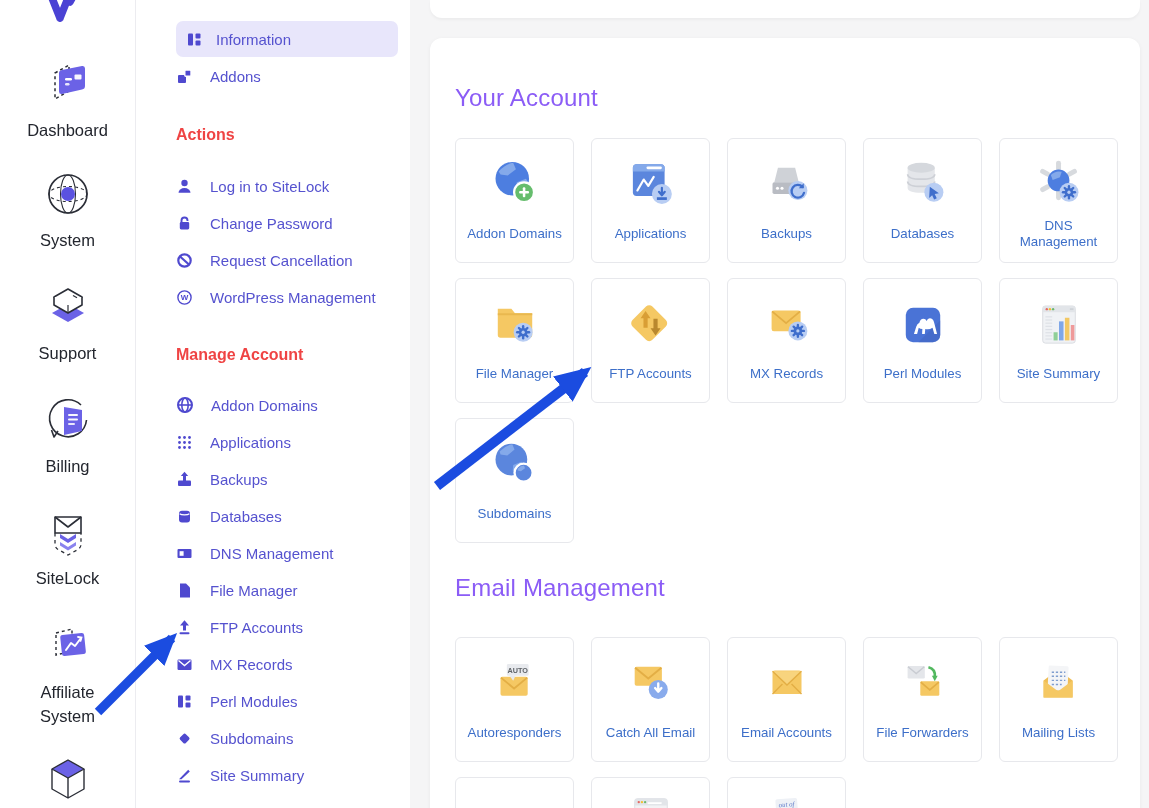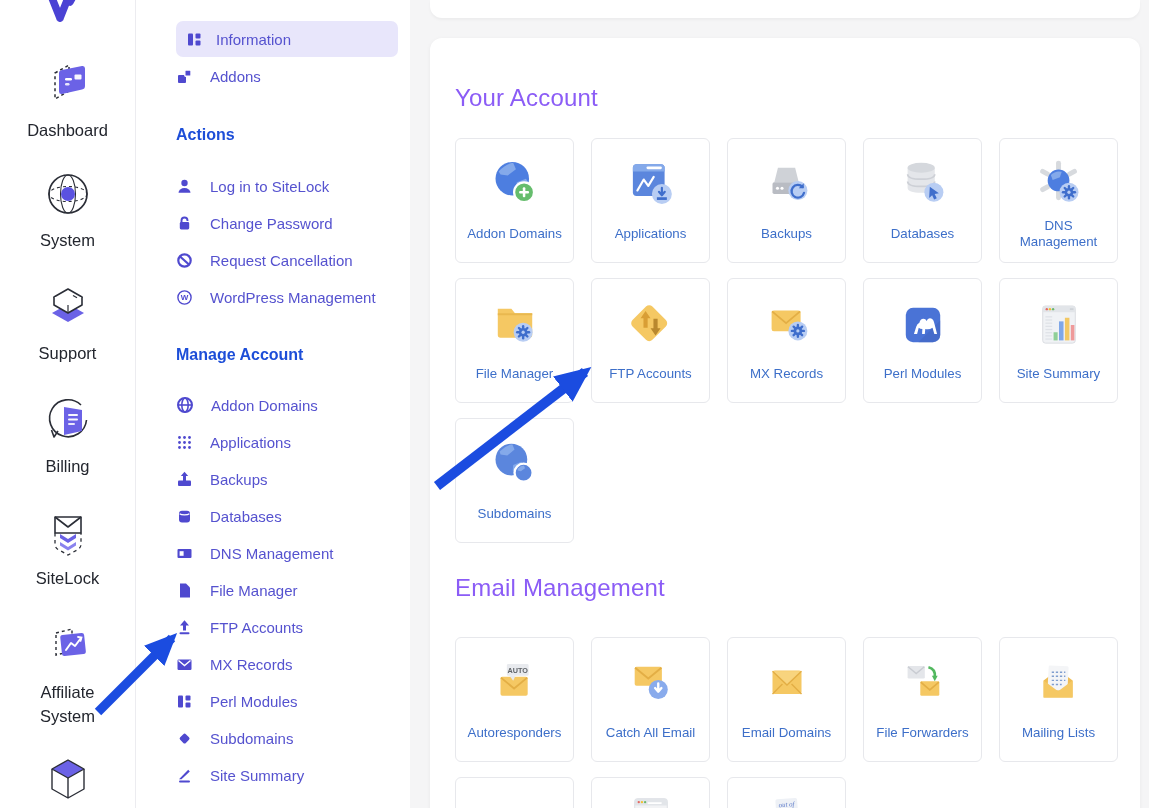--- a/index.html
+++ b/index.html
@@ -16,21 +16,21 @@
   .p-label{margin-top:8px;font-size:16.5px;color:#23262e;line-height:24px;}
   .p-label.wrap{width:100px;margin-left:auto;margin-right:auto;}
 
   
   .ssb{position:absolute;left:136px;top:0;width:274px;height:808px;background:#fff;z-index:2;}
   .s-row{position:absolute;left:40px;height:26px;display:flex;align-items:center;gap:17px;cursor:pointer;}
   .s-row .lbl{font-size:15px;color:#5552cf;white-space:nowrap;}
   .s-row svg{flex:none;}
   .s-active{width:222px;height:36px;background:#e8e6fb;border-radius:7px;
             padding-left:10px;box-sizing:border-box;gap:13px;}
-  .s-head{position:absolute;left:40px;font-size:16px;font-weight:700;color:#1d4ed8;}
+  .s-head{position:absolute;left:40px;font-size:16px;font-weight:700;color:#ef4444;}
 
   
   .main{position:absolute;left:410px;top:0;width:739px;height:808px;}
   .frag{position:absolute;left:20px;right:9px;top:0;height:18px;background:#fff;
         border-radius:0 0 12px 12px;box-shadow:0 2px 3px rgba(0,0,0,.04);}
   .card{position:absolute;left:20px;right:9px;top:38px;height:920px;background:#fff;
         border-radius:12px;box-shadow:0 1px 4px rgba(20,20,40,.05);
         padding:0 21px 0 25px;box-sizing:border-box;}
   .sec-head{font-size:24px;font-weight:400;color:#8b5cf6;margin:46px 0 26px 0;letter-spacing:.2px;}
   .sec-head.second{margin:31px 0 35px 0;}
@@ -510,21 +510,21 @@
 
         <div class="tile">
           <div class="ticon">
             <svg width="60" height="58" viewBox="0 0 64 64">
               <rect x="16" y="17" width="32" height="26" rx="2.5" fill="#f5c863"></rect>
               <path d="M16,18 L32,33 L48,18 Z" fill="#f8d47e"></path>
               <path d="M16,18 L32,33 L48,18" fill="none" stroke="#e3ae45" stroke-width="1.6"></path>
               <path d="M16,43 l11,-11 M48,43 l-11,-11" stroke="#e3ae45" stroke-width="1.6"></path>
             </svg>
           </div>
-          <div class="tlabel">Email Domains</div>
+          <div class="tlabel">Email Accounts</div>
         </div>
 
         <div class="tile">
           <div class="ticon">
             <svg width="60" height="58" viewBox="0 0 64 64">
               <rect x="15" y="12" width="19" height="14" rx="1.5" fill="#e4e6ea"></rect>
               <path d="M15.5,13 L24.5,20.5 L33.5,13" stroke="#c9ccd2" stroke-width="1.6" fill="none"></path>
               <path d="M38,13.5 q8,2 7,10.5" stroke="#52b85f" stroke-width="3" fill="none"></path>
               <path d="M41.8,23 l3.2,6 3.2,-6 z" fill="#52b85f"></path>
               <rect x="29" y="29" width="21" height="16" rx="1.5" fill="#f5c863"></rect>

